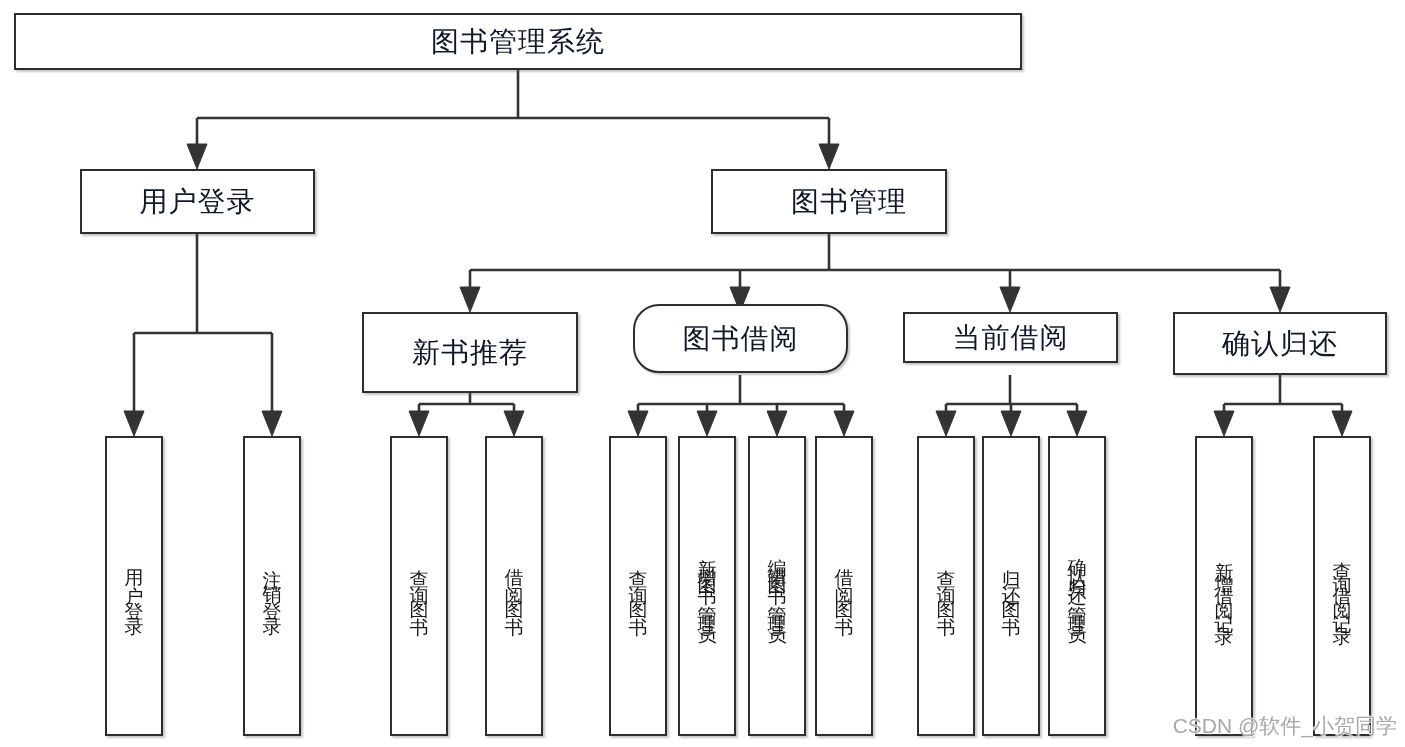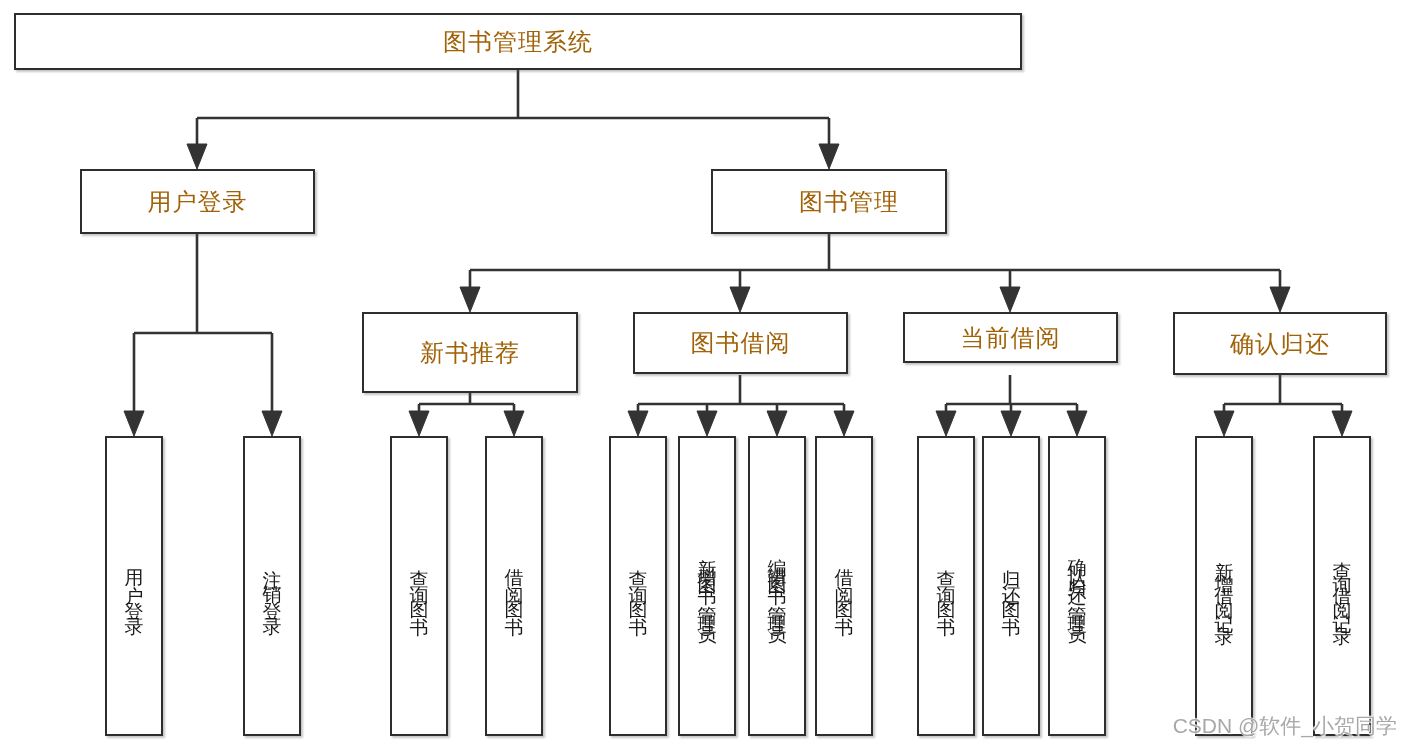--- a/index.html
+++ b/index.html
@@ -23,22 +23,22 @@
   }
   .box {
     position: absolute;
     z-index: 1;
     background: #ffffff;
     border: 2.5px solid #2e2e2e;
     box-shadow: 2px 2px 2px rgba(90,90,90,0.35);
     display: flex;
     align-items: center;
     justify-content: center;
-    font-size: 24px;
-    color: #a16207;
+    font-size: 28px;
+    color: #0f172a;
     letter-spacing: 1px;
     box-sizing: border-box;
   }
   .vbox {
     position: absolute;
     z-index: 1;
     top: 436px;
     width: 58px;
     height: 300px;
     background: #ffffff;
@@ -93,21 +93,21 @@
              M1067,411 L1087,411 L1077,436 Z
              M1214,411 L1234,411 L1224,436 Z  M1332,411 L1352,411 L1342,436 Z" fill="#333333" stroke="#333333" stroke-width="1"></path>
   </svg>
 
   <div class="box" style="left:14px; top:13px; width:1008px; height:57px;">图书管理系统</div>
 
   <div class="box" style="left:80px; top:169px; width:235px; height:65px;">用户登录</div>
   <div class="box" style="left:711px; top:169px; width:236px; height:65px;padding-left:40px;">图书管理</div>
 
   <div class="box" style="left:362px; top:312px; width:216px; height:81px;">新书推荐</div>
-  <div class="box" style="left:633px; top:312px; width:215px; height:62px;">图书借阅</div>
+  <div class="box" style="left:633px; top:304px; width:215px; height:69px;border-radius:26px;">图书借阅</div>
   <div class="box" style="left:903px; top:312px; width:215px; height:51px;">当前借阅</div>
   <div class="box" style="left:1173px; top:312px; width:214px; height:63px;">确认归还</div>
 
   <div class="vbox v4" style="left:105px;">用户登录</div>
   <div class="vbox v4" style="left:243px;">注销登录</div>
 
   <div class="vbox v4" style="left:390px;">查询图书</div>
   <div class="vbox v4" style="left:485px;">借阅图书</div>
 
   <div class="vbox v4" style="left:609px;">查询图书</div>

